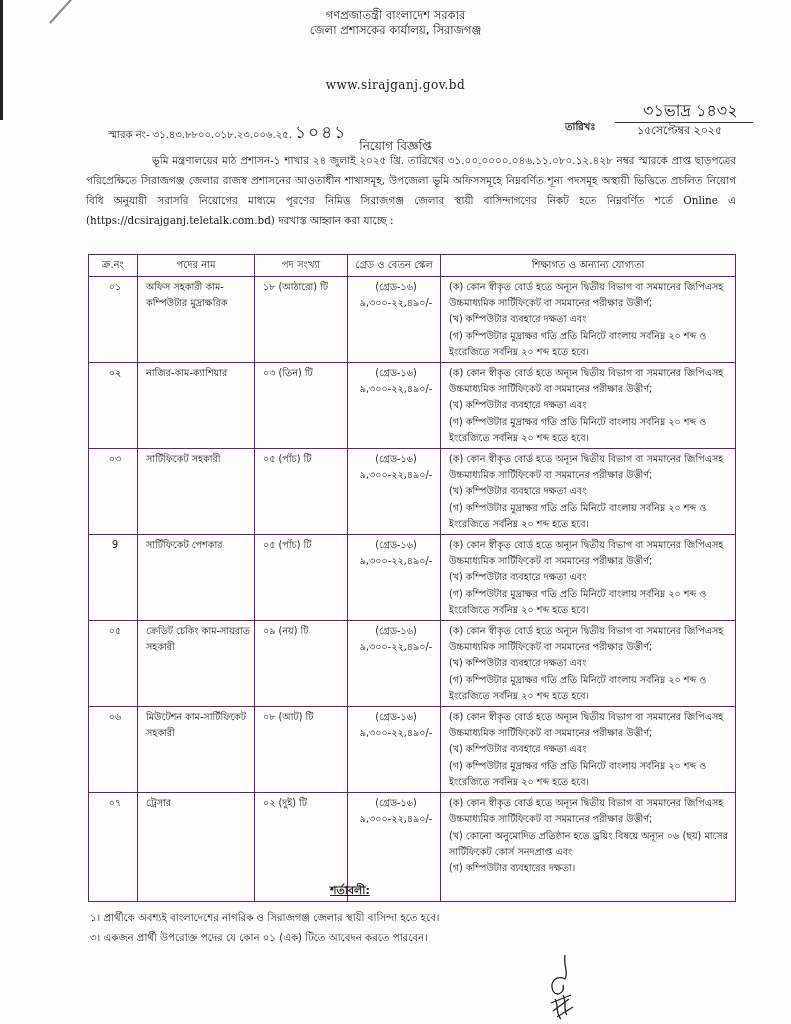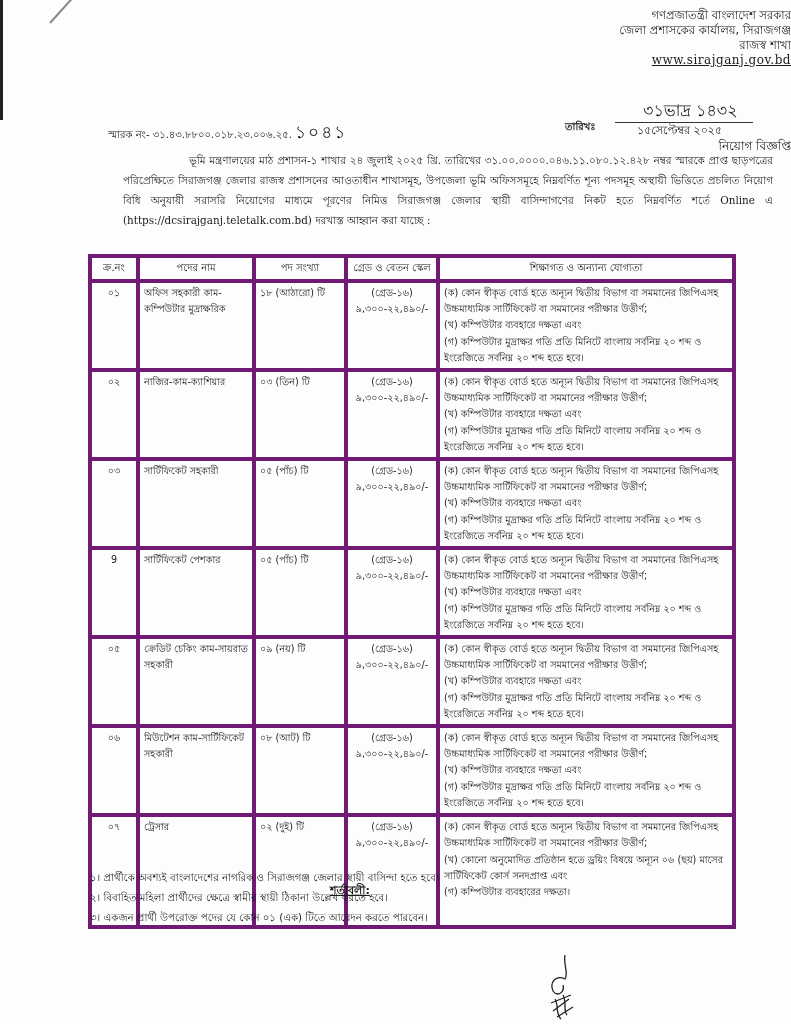--- a/index.html
+++ b/index.html
@@ -5,58 +5,57 @@
   html, body { margin: 0; padding: 0; }
   body {
     width: 791px; height: 1024px; overflow: hidden;
     background: #fdfdfd;
     font-family: "DejaVu Sans", sans-serif;
     color: #1a1a1a;
     position: relative;
   }
   .edge-line { position: absolute; left: 0; top: 0; width: 3px; height: 120px; background: #222; }
   .pen-mark { position: absolute; left: 50px; top: 22px; width: 36px; height: 2px; background: #888; transform: rotate(-48deg); transform-origin: left center; }
-  .center { text-align: right; }
+  .center { text-align: center; }
   .hdr { position: absolute; left: 0; right: 0; top: 8px; font-size: 11.5px; line-height: 15px; }
-  .hdr .url { font-family: "DejaVu Serif", serif; font-size: 12px; text-decoration: underline; letter-spacing: 0.5px; }
+  .hdr .url { font-family: "DejaVu Serif", serif; font-size: 12px; letter-spacing: 0.5px; margin-top: 40px; }
   .memo { position: absolute; left: 108px; top: 112px; font-size: 10px; margin-top: 7px; }
   .memo .handnum { font-size: 17px; font-family: "DejaVu Serif", serif; letter-spacing: 2px; }
   .date-block { position: absolute; left: 565px; top: 92px; width: 190px; font-size: 10px; }
   .date-block .lbl { position: absolute; left: 0; top: 27px; font-weight: bold; }
   .date-block .line { position: absolute; left: 50px; top: 30px; width: 138px; border-top: 1px solid #333; }
   .date-block .top { position: absolute; left: 78px; top: 6px; font-size: 16px; }
   .date-block .bot { position: absolute; left: 72px; top: 30px; font-size: 11px; text-align: center; }
   .title { position: absolute; left: 0; right: 0; top: 137px; font-size: 12px; font-weight: normal; }
-  .para { position: absolute; left: 86px; width: 650px; top: 150px; font-size: 10.4px; line-height: 20px; text-align: justify; text-indent: 66px; margin-left: 37px; }
+  .para { position: absolute; left: 86px; width: 650px; top: 150px; font-size: 10.4px; line-height: 20px; text-align: justify; text-indent: 66px; }
   .para .en { font-family: "DejaVu Serif", serif; }
   table.jobs { position: absolute; left: 88px; top: 254px; width: 648px; border-collapse: collapse; font-size: 9.6px; }
-  table.jobs th, table.jobs td { border: 4px solid #701a75; vertical-align: top; padding: 2px 4px; }
+  table.jobs th, table.jobs td { border: 1px solid #701a75; vertical-align: top; padding: 2px 4px; }
   table.jobs th { font-weight: normal; font-size: 10px; text-align: center; padding: 2px 3px; height: 14px; }
-  table.jobs td { line-height: 16.2px; height: 74px; }
+  table.jobs td { line-height: 16.2px; height: 74px; padding-left: 8px; }
   table.jobs tr.last td { height: 104px; }
   .c1 { width: 36px; text-align: center; }
   .c2 { width: 104px; }
   .c3 { width: 80px; }
   .c4 { width: 80px; text-align: center; }
   .c5 { }
   .q { display: block; }
   .terms-title { position: absolute; left: 330px; top: 882px; font-size: 11px; font-weight: bold; text-decoration: underline; }
-  .terms { position: absolute; left: 90px; top: 868px; font-size: 10.2px; line-height: 20px; margin: 0; padding: 0; list-style: none; }
+  .terms { position: absolute; left: 90px; top: 908px; font-size: 10.2px; line-height: 20px; margin: 0; padding: 0; list-style: none; }
   .sig { position: absolute; left: 535px; top: 955px; width: 60px; height: 69px; }
 </style>
 </head>
 <body>
 
 <div class="edge-line"></div>
 <div class="pen-mark"></div>
 
 <div class="hdr center">
   <div>গণপ্রজাতন্ত্রী বাংলাদেশ সরকার</div>
   <div>জেলা প্রশাসকের কার্যালয়, সিরাজগঞ্জ</div>
-  <div>রাজস্ব শাখা</div>
   <div class="url">www.sirajganj.gov.bd</div>
 </div>
 
 <div class="memo">
   <span>স্মারক নং- ৩১.৪৩.৮৮০০.০১৮.২৩.০০৬.২৫.</span>
   <span class="handnum">১০৪১</span>
 </div>
 
 <div class="date-block">
   <span class="top">৩১ভাদ্র ১৪৩২</span>
@@ -179,19 +178,18 @@
           <span class="q"><span>(খ) কোনো অনুমোদিত প্রতিষ্ঠান হতে ড্রয়িং বিষয়ে অন্যূন ০৬ (ছয়) মাসের সার্টিফিকেট কোর্স সনদপ্রাপ্ত এবং</span></span>
           <span class="q"><span>(গ) কম্পিউটার ব্যবহারের দক্ষতা।</span></span>
         </td>
       </tr>
     </tbody>
 </table>
 
 <div class="terms-title">শর্তাবলী:</div>
 <ul class="terms">
   <li>১। প্রার্থীকে অবশ্যই বাংলাদেশের নাগরিক ও সিরাজগঞ্জ জেলার স্থায়ী বাসিন্দা হতে হবে।</li>
-  <li>২। বিবাহিত মহিলা প্রার্থীদের ক্ষেত্রে স্বামীর স্থায়ী ঠিকানা উল্লেখ করতে হবে।</li>
   <li>৩। একজন প্রার্থী উপরোক্ত পদের যে কোন ০১ (এক) টিতে আবেদন করতে পারবেন।</li>
 </ul>
 
 <svg class="sig" viewBox="0 0 60 69">
   <path d="M30 0 C28 10, 34 18, 30 24 C22 20, 14 26, 18 36 C22 42, 30 38, 28 30 M16 48 L36 40 M18 56 L34 44 M22 62 L38 52 M20 44 C24 50, 20 58, 26 64 M28 40 C32 48, 28 56, 32 60" fill="none" stroke="#222" stroke-width="1.3"></path>
 </svg>
 
 </body></html>

